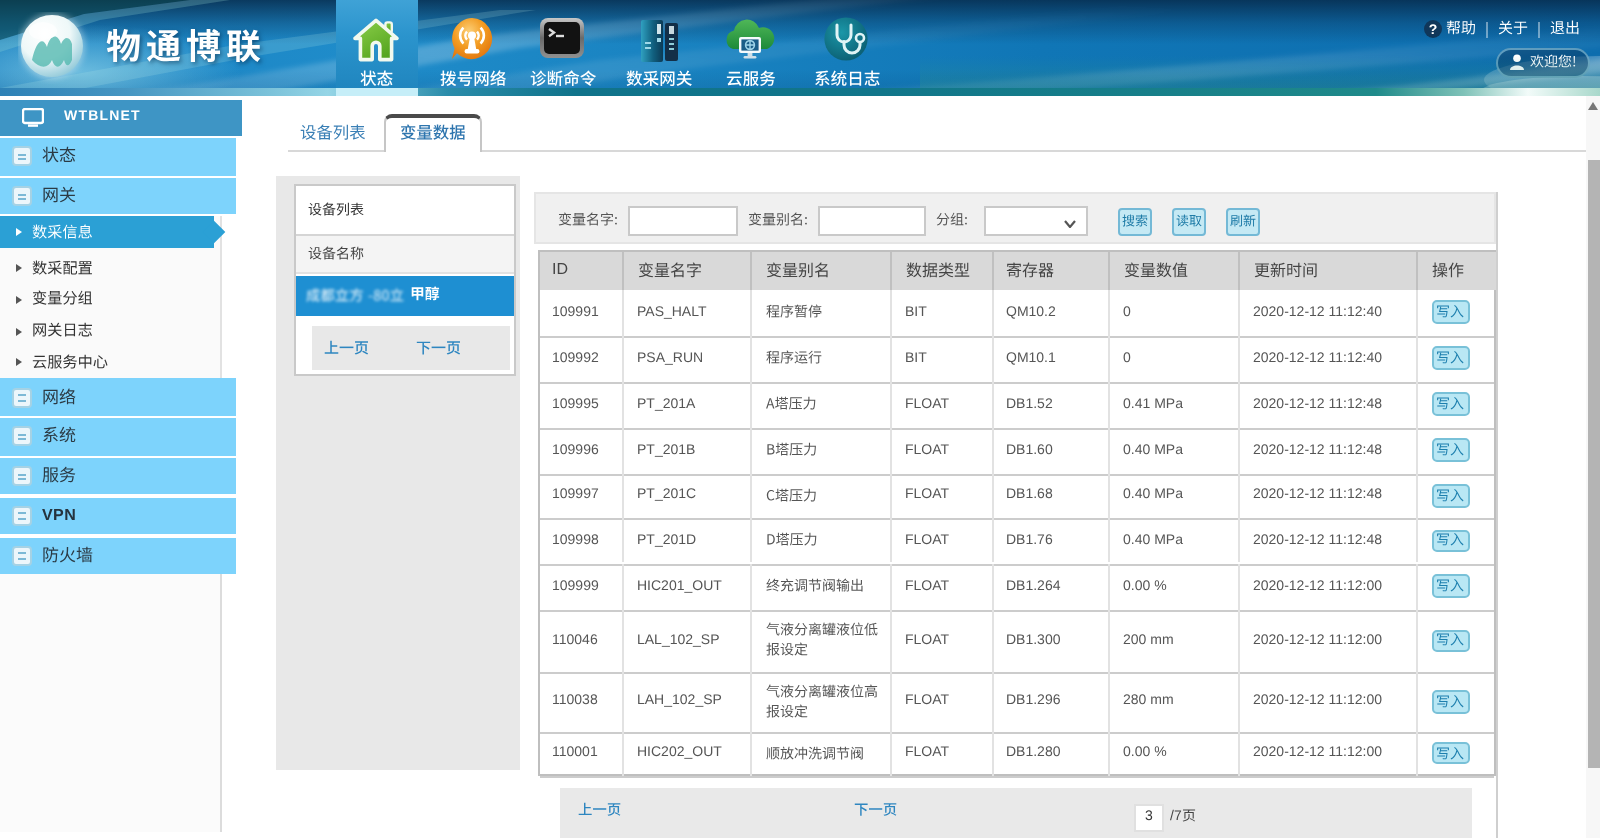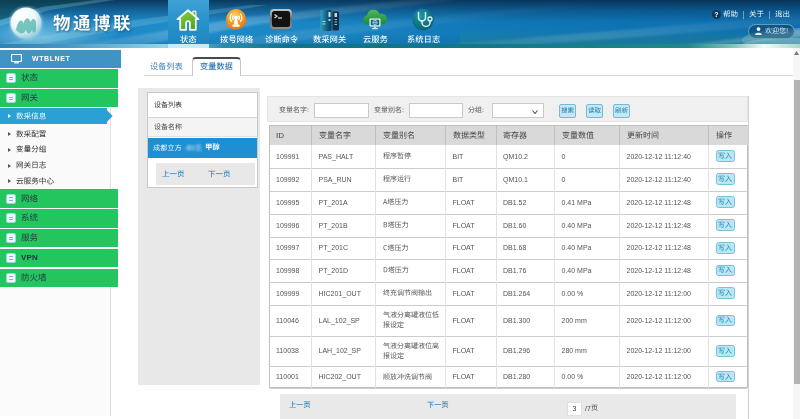--- a/index.html
+++ b/index.html
@@ -18,21 +18,21 @@
  background:linear-gradient(180deg,#3fa2d6 0%,#2b94cd 40%,#2086bf 100%);}
 .navitem{position:absolute;top:0;height:43px}
 .navlab{position:absolute;top:35px;left:0;right:0;display:flex;justify-content:center}
 .navico{position:absolute;top:8px;left:50%;transform:translateX(-50%)}
 #toplinks{position:absolute;right:10px;top:10px;display:flex;align-items:center}
 #pill{position:absolute;left:747.5px;top:24px;width:47px;height:14.5px;border-radius:8px;
  background:rgba(8,56,96,.50);border:1px solid rgba(160,215,235,.55);
  display:flex;align-items:center;justify-content:center}
 
 #sb-title{position:absolute;left:0;top:49.5px;width:121px;height:18px;background:#3e95c5;display:flex;align-items:center}
-.sbrow{position:absolute;left:0;width:118px;height:18.4px;background:#22c55e;display:flex;align-items:center}
+.sbrow{position:absolute;left:0;width:118px;height:18.4px;background:#7dd3fc;display:flex;align-items:center}
 .sbico{width:10px;height:10px;margin:0 5px 0 6px;border:1px solid #a5d2e5;background:#ecf6fb;border-radius:2px;position:relative}
 .sbico i{position:absolute;left:2px;right:2px;height:1px;background:#7db9d6}
 #subpanel{position:absolute;left:0;top:107.5px;width:111px;height:81.9px;background:#fafafa;border-right:1px solid #e2e2e2}
 #sb-bot{position:absolute;left:0;top:287.4px;width:111px;height:129px;background:#fbfbfb;border-right:1px solid #dcdcdc}
 .subrow{position:absolute;left:0;width:110px;height:15.6px;display:flex;align-items:center}
 .subarrow{width:0;height:0;border-left:3px solid #555;border-top:2.5px solid transparent;border-bottom:2.5px solid transparent;margin:0 5px 0 8px}
 #subact{position:absolute;left:0;top:108.4px;width:107px;height:15.8px;background:#2ba0d5;display:flex;align-items:center}
 #subactnotch2{position:absolute;left:102.5px;top:112.2px;width:8px;height:8px;background:#2ba0d5;transform:rotate(45deg)}
 
 #tabline{position:absolute;left:144px;top:75.2px;width:649px;height:1px;background:#d8d8d8}

